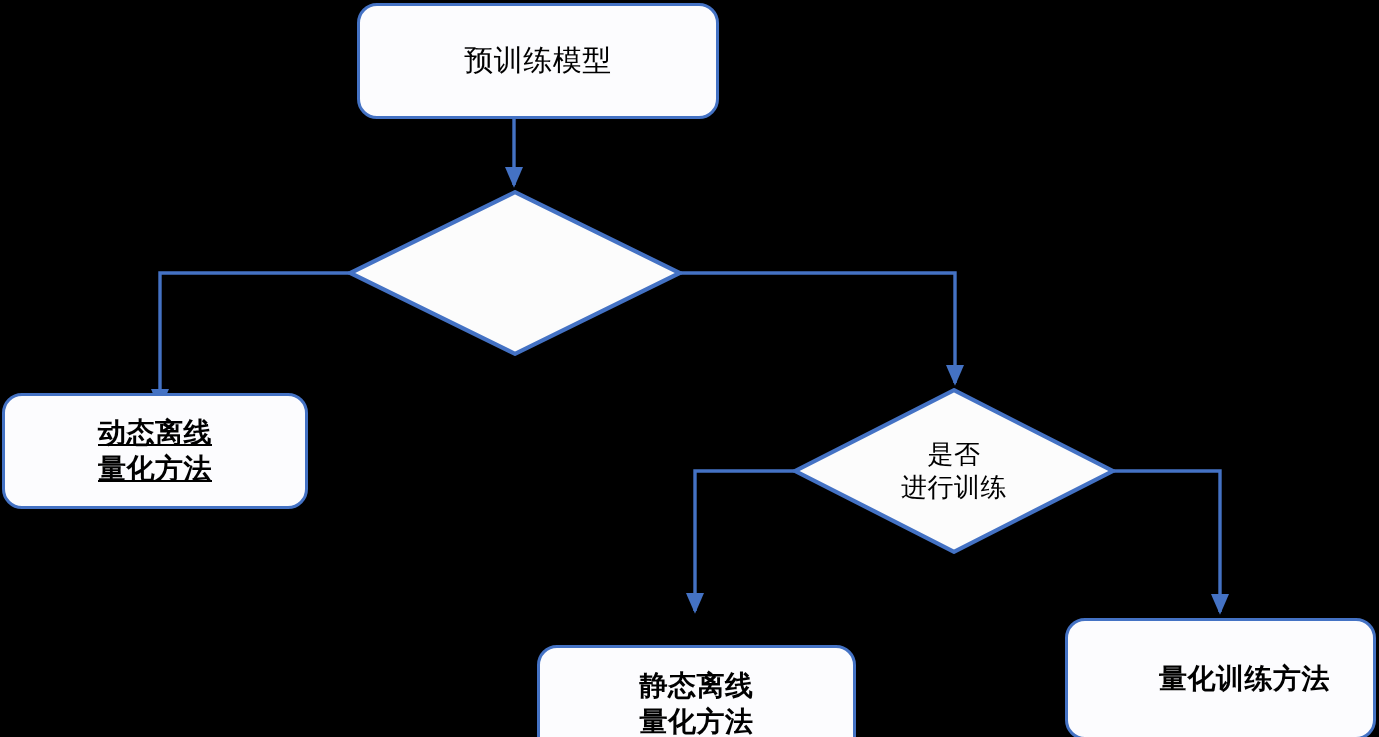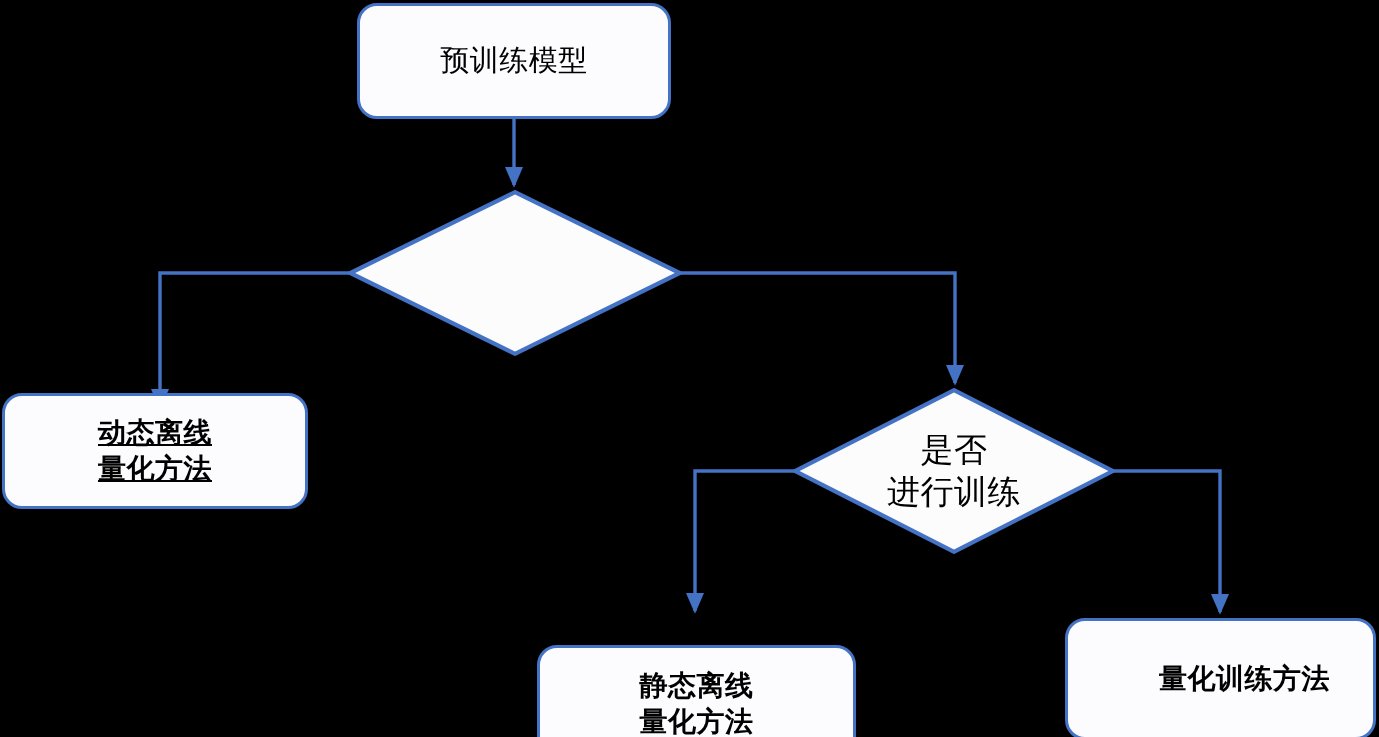--- a/index.html
+++ b/index.html
@@ -53,31 +53,31 @@
     top: 0;
     width: 100%;
     height: 100%;
   }
   .decision .node-label {
     position: relative;
     z-index: 2;
   }
 
   
-  #node-pretrained-model { left: 357px; top: 3px;  width: 314px; height: 116px; }
+  #node-pretrained-model { left: 357px; top: 3px;  width: 362px; height: 116px; }
   #node-pretrained-model .node-label { font-size: 29px; }
 
   #node-has-sample-data  { left: 348px; top: 190px; width: 334px; height: 166px; }
   #node-has-sample-data .node-label { font-size: 27px; }
 
   #node-dynamic-offline  { left: 2px;  top: 393px; width: 306px; height: 116px; text-decoration: underline; }
   #node-dynamic-offline .node-label { font-size: 28px; font-weight: 700; }
 
   #node-whether-train    { left: 793px; top: 388px; width: 322px; height: 166px; }
-  #node-whether-train .node-label { font-size: 33px; }
+  #node-whether-train .node-label { font-size: 26px; }
 
   #node-static-offline   { left: 537px; top: 645px; width: 319px; height: 118px; }
   #node-static-offline .node-label { font-size: 28px; font-weight: 700; }
 
   #node-quant-training   { left: 1065px; top: 618px; width: 311px; height: 122px; }
   #node-quant-training .node-label { font-size: 28px; font-weight: 700; margin-left: 48px; }
 </style>
 </head>
 <body>
 

